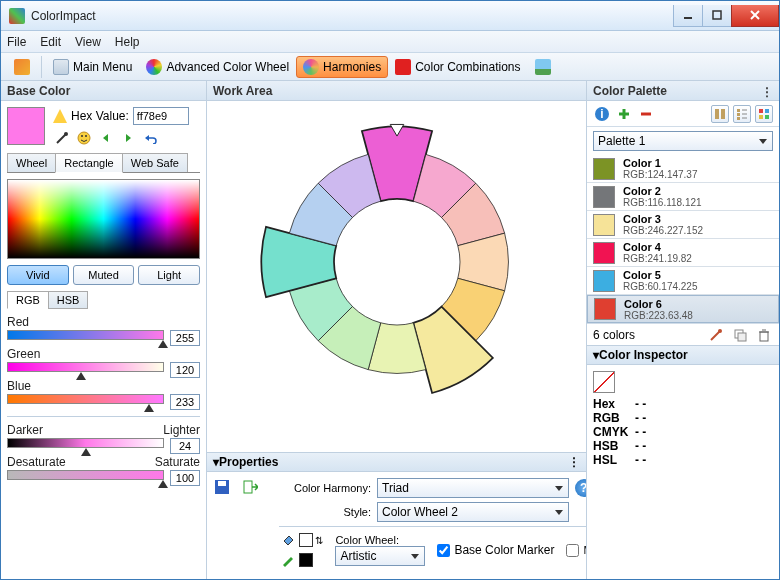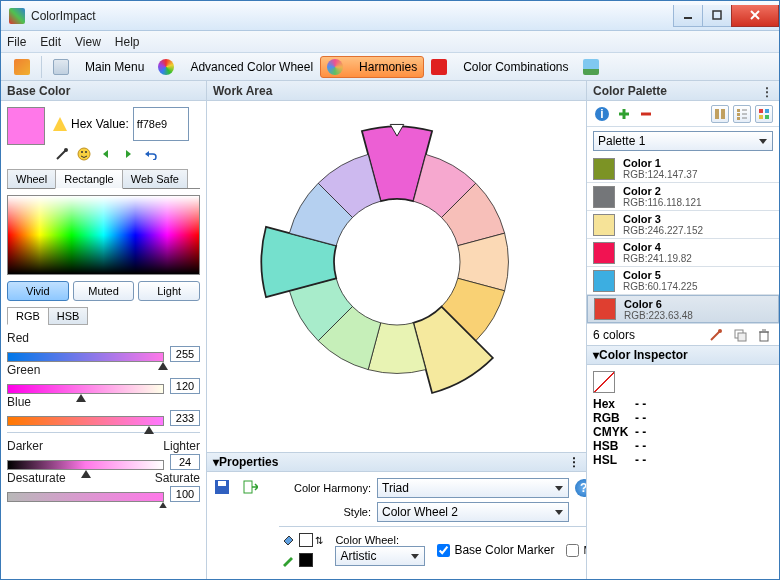--- a/index.html
+++ b/index.html
@@ -15,38 +15,38 @@
 .winbtn.close { width: 48px; background: linear-gradient(#f07060,#d03020); border-color: #a03028; }
 .winbtn svg { display: block; }
 
 
 .menubar { height: 22px; background: linear-gradient(#f4f8fc,#e6eef8); display: flex; align-items: center; padding: 0 6px; gap: 14px; border-bottom: 1px solid #c8d8e8; }
 .menubar span { color: #222; cursor: default; }
 
 
 .toptoolbar { height: 28px; background: linear-gradient(#f5f8fc,#e2ecf6); display: flex; align-items: center; padding: 0 6px; gap: 0; border-bottom: 1px solid #c0d0e0; }
 .sep { width: 1px; height: 22px; background: #c0d0e0; margin: 0 4px; }
-.tbtn { height: 22px; display: flex; align-items: center; padding: 0 6px; gap: 16px; border: 1px solid transparent; border-radius: 3px; cursor: default; }
+.tbtn { height: 22px; display: flex; align-items: center; padding: 0 6px; gap: 4px; border: 1px solid transparent; border-radius: 3px; cursor: default; }
 .tbtn.active { background: linear-gradient(#ffc080,#ff9040); border-color: #e07030; }
 .ticon { width: 16px; height: 16px; border-radius: 2px; }
 
 
 .maingrid { flex: 1; display: grid; grid-template-columns: 206px 1fr 192px; min-height: 0; }
 .panel { border-right: 1px solid #c0d0e0; display: flex; flex-direction: column; min-height: 0; overflow: hidden; }
 .panel:last-child { border-right: none; }
 .panelhdr { height: 20px; background: linear-gradient(#e8f0f8,#d6e4f2); border-bottom: 1px solid #c0d0e0; display: flex; align-items: center; padding: 0 6px; font-weight: bold; color: #333; }
 .panelhdr .hicon { margin-left: auto; width: 12px; height: 12px; }
 
 
 .leftbody { padding: 6px; display: flex; flex-direction: column; gap: 6px; overflow: hidden; }
 .baserow { display: flex; gap: 8px; align-items: flex-start; }
 .swatch { width: 38px; height: 38px; border: 1px solid #888; }
 .hexrow { display: flex; align-items: center; gap: 4px; }
 .warnicon { width: 14px; height: 14px; background: #ffd040; clip-path: polygon(50% 0,100% 100%,0 100%); position: relative; }
-.hexinput { width: 56px; height: 18px; border: 1px solid #7a98b8; padding: 16px 3px; font-size: 11px; }
+.hexinput { width: 56px; height: 18px; border: 1px solid #7a98b8; padding: 0 3px; font-size: 11px; }
 .iconrow { display: flex; gap: 4px; margin-top: 4px; }
 .iconbtn { width: 18px; height: 18px; display: flex; align-items: center; justify-content: center; }
 
 .tabs { display: flex; border-bottom: 1px solid #888; }
 .tab { padding: 3px 8px; background: linear-gradient(#f0f4f8,#dce6f0); border: 1px solid #aaa; border-bottom: none; margin-right: -1px; font-size: 11px; }
 .tab.active { background: linear-gradient(#fff,#f0f4f8); border-bottom: 1px solid #fff; margin-bottom: -1px; }
 
 .gradrect { height: 80px; border: 1px solid #888; background:
   linear-gradient(to top, #000, transparent 50%),
   linear-gradient(to bottom, #fff, transparent 50%),
@@ -55,21 +55,21 @@
 
 .btn3 { display: flex; gap: 4px; }
 .btn3 .b { flex: 1; height: 20px; border: 1px solid #7a98b8; border-radius: 3px; display: flex; align-items: center; justify-content: center; font-size: 11px; background: linear-gradient(#fff,#e6eef8); }
 .btn3 .b.sel { background: linear-gradient(#bfe0ff,#8ec8ff); border-color: #4080c0; }
 
 .minitabs { display: flex; }
 .minitab { padding: 2px 8px; border: 1px solid #aaa; font-size: 11px; background: linear-gradient(#f0f4f8,#dce6f0); margin-right: -1px; }
 .minitab.active { background: #fff; border-bottom-color: #fff; }
 
 .sliderblock { display: flex; flex-direction: column; gap: 1px; }
-.sliderrow { display: flex; align-items: flex-end; gap: 6px; }
+.sliderrow { display: flex; align-items: flex-start; gap: 6px; }
 .sliderlabel { font-size: 11px; color: #222; width: 100%; display: flex; justify-content: space-between; }
 .slidertrack { flex: 1; height: 10px; border: 1px solid #888; position: relative; }
 .slidervalue { width: 30px; height: 16px; border: 1px solid #7a98b8; font-size: 11px; text-align: center; }
 .thumb { position: absolute; top: 9px; width: 0; height: 0; border-left: 5px solid transparent; border-right: 5px solid transparent; border-bottom: 8px solid #333; transform: translateX(-5px); }
 
 
 .centerbody { flex: 1; background: #fff; position: relative; }
 .wheel { position: absolute; left: 50%; top: 46%; transform: translate(-50%,-50%); }
 
 .propshdr { height: 20px; background: linear-gradient(#e8f0f8,#d6e4f2); border-top: 1px solid #c0d0e0; border-bottom: 1px solid #c0d0e0; display: flex; align-items: center; padding: 0 6px; font-weight: bold; }

